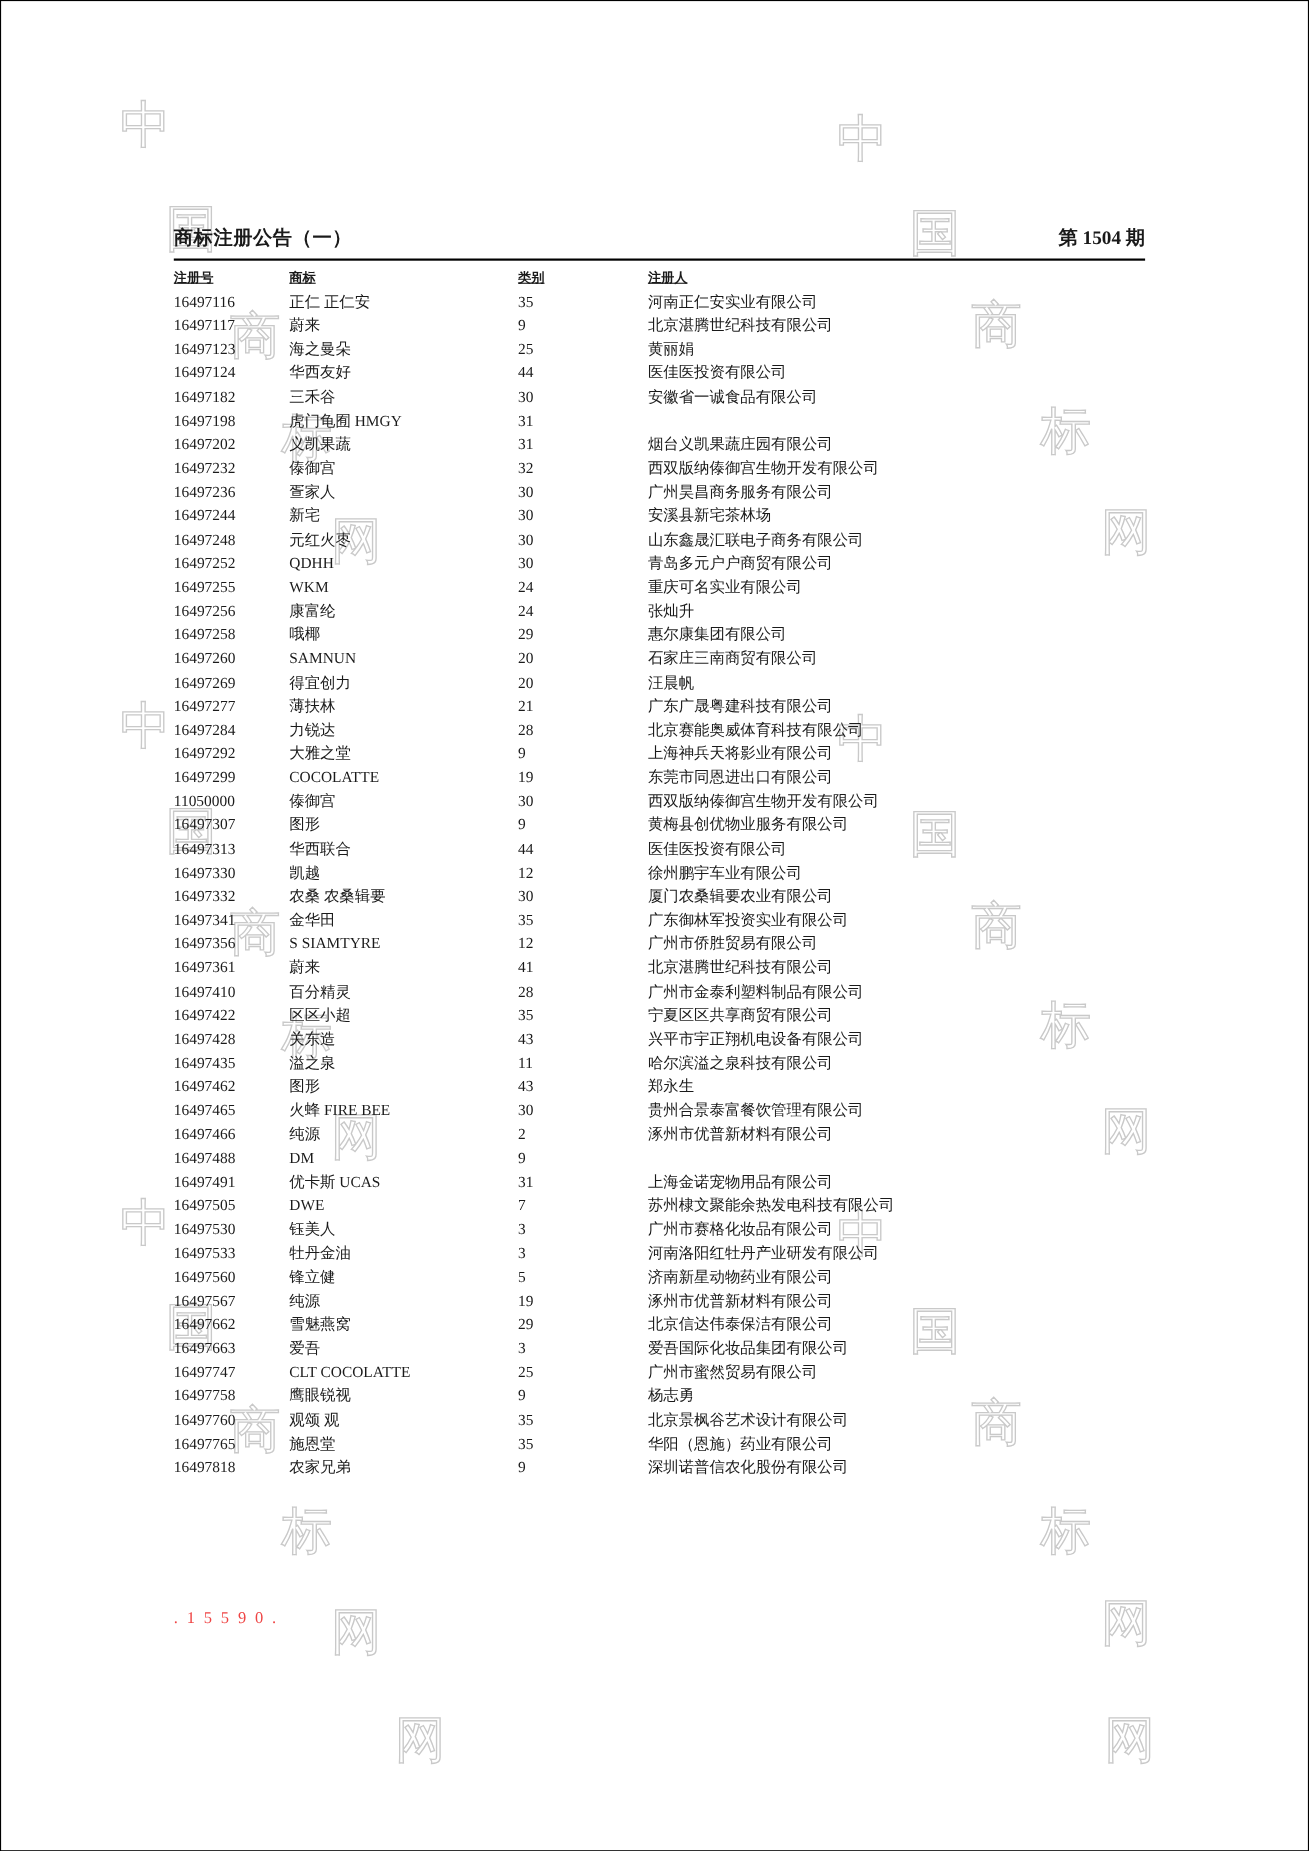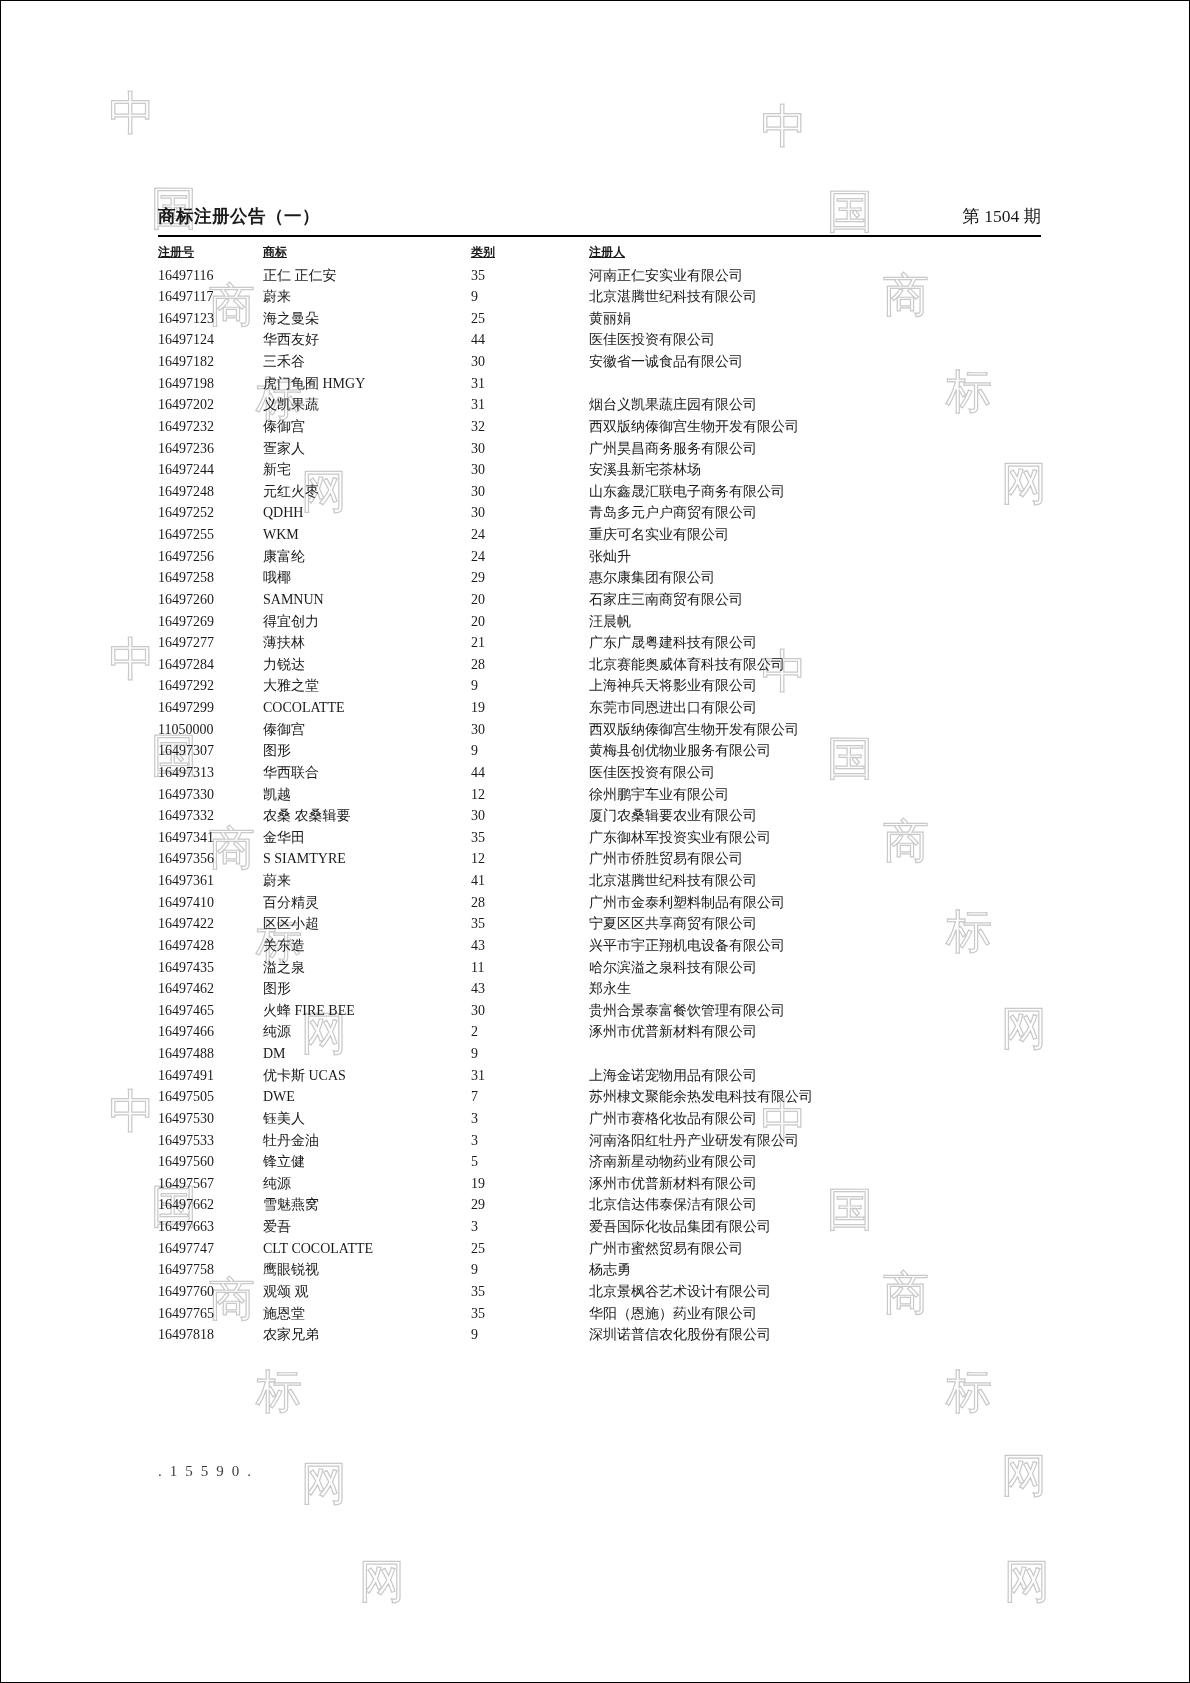--- a/index.html
+++ b/index.html
@@ -33,21 +33,21 @@
     z-index: 1;
   }
   .header-row {
     display: flex;
     justify-content: space-between;
     align-items: center;
     border-bottom: 2px solid #000;
     padding-bottom: 7px;
   }
   .page-title { font-size: 17.5px; font-weight: bold; letter-spacing: 0.5px; }
-  .issue { font-size: 17.5px; font-weight: 400; }
+  .issue { font-size: 17.5px; font-weight: 700; }
   .thead {
     display: grid;
     grid-template-columns: 105px 208px 118px 1fr;
     font-weight: bold;
     font-size: 12px;
     padding: 5px 0 1px 0;
     line-height: 21.6px;
     text-decoration: underline;
   }
   .tbody { }
@@ -60,21 +60,21 @@
     white-space: nowrap;
   }
   .row span { overflow: visible; }
   .footer-num {
     position: absolute;
     left: 157px;
     top: 1462px;
     z-index: 1;
     font-size: 15px;
     letter-spacing: 8px;
-    color: #404040;
+    color: #ef4444;
   }
 </style>
 </head>
 <body>
 
 <div class="page">
 
   <div class="wm-layer" id="wm-layer">
       <span class="wm" style="left: 108px; top: 90px;">中</span>
       <span class="wm" style="left: 150px; top: 185px;">国</span>

